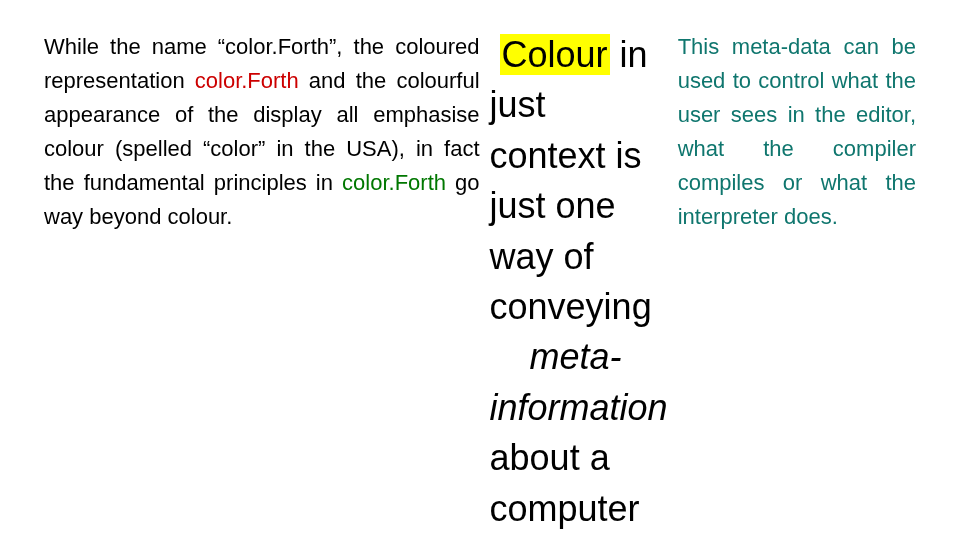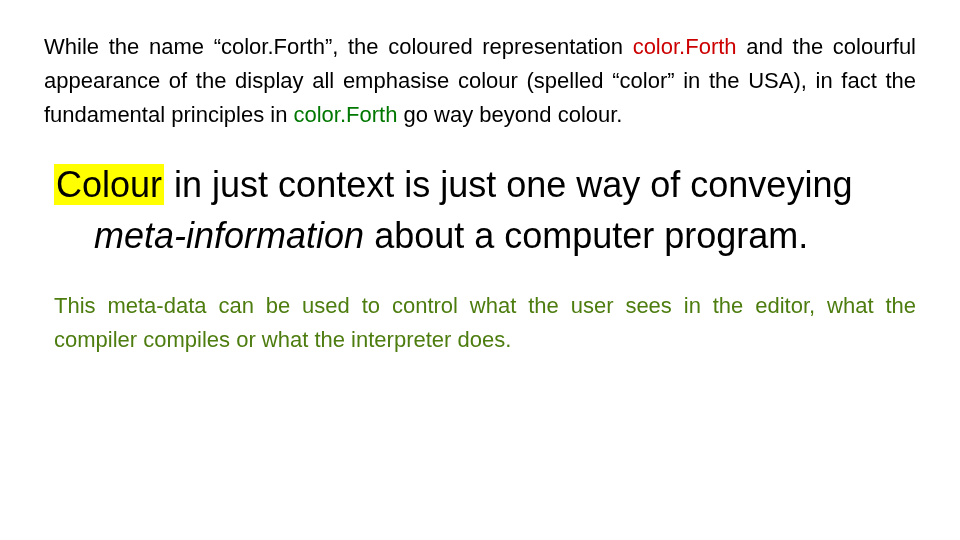--- a/index.html
+++ b/index.html
@@ -15,21 +15,20 @@
       font-family: 'Arial', sans-serif;
       overflow: hidden;
     }
 
     .page-container {
       width: 960px;
       height: 540px;
       background: #ffffff;
       padding: 30px 44px 30px 44px;
       display: flex;
-      flex-direction: column;
       justify-content: flex-start;
     }
 
     .paragraph-1 {
       font-size: 22px;
       line-height: 1.55;
       color: #000000;
       margin-bottom: 28px;
       text-align: justify;
     }
@@ -46,31 +45,32 @@
       font-size: 36px;
       line-height: 1.4;
       color: #000000;
       margin-bottom: 28px;
       padding-left: 10px;
     }
 
     .highlight-yellow {
       background-color: #ffff00;
       padding: 0 2px;
+      margin-left: 10px;
     }
 
     .italic-text {
       font-style: italic;
       margin-top: 12px;
     }
 
     .paragraph-3 {
       font-size: 22px;
       line-height: 1.55;
-      color: #4d7c0f;
+      color: #0f766e;
       padding-left: 10px;
       text-align: justify;
     }
   </style>
 </head>
 <body>
 
 <div class="page-container">
 
   <p class="paragraph-1">

